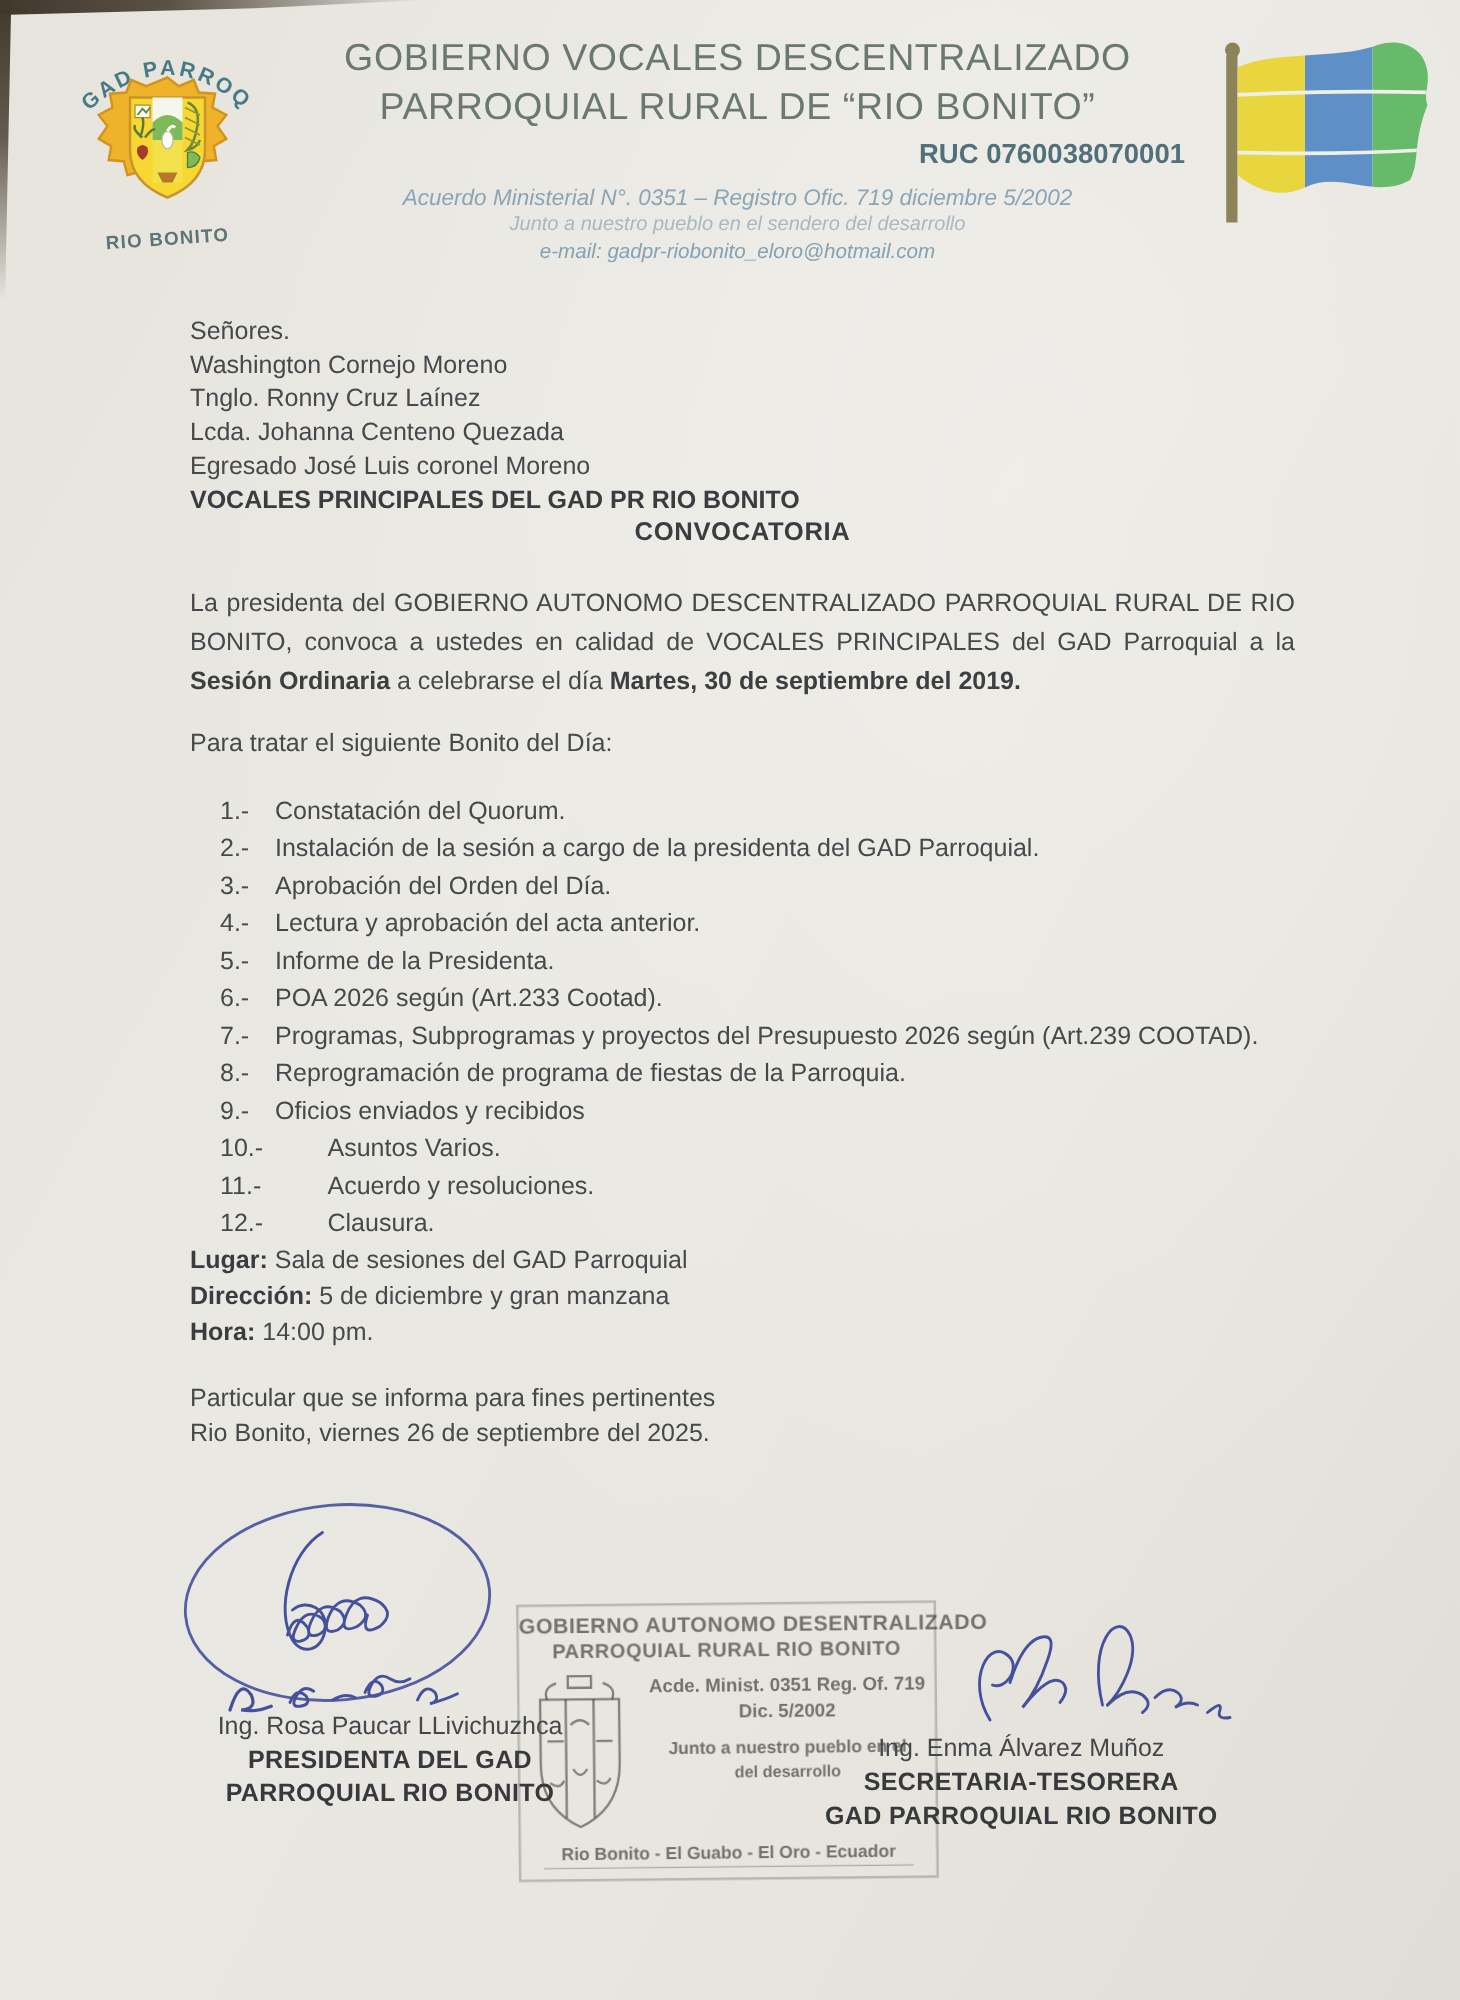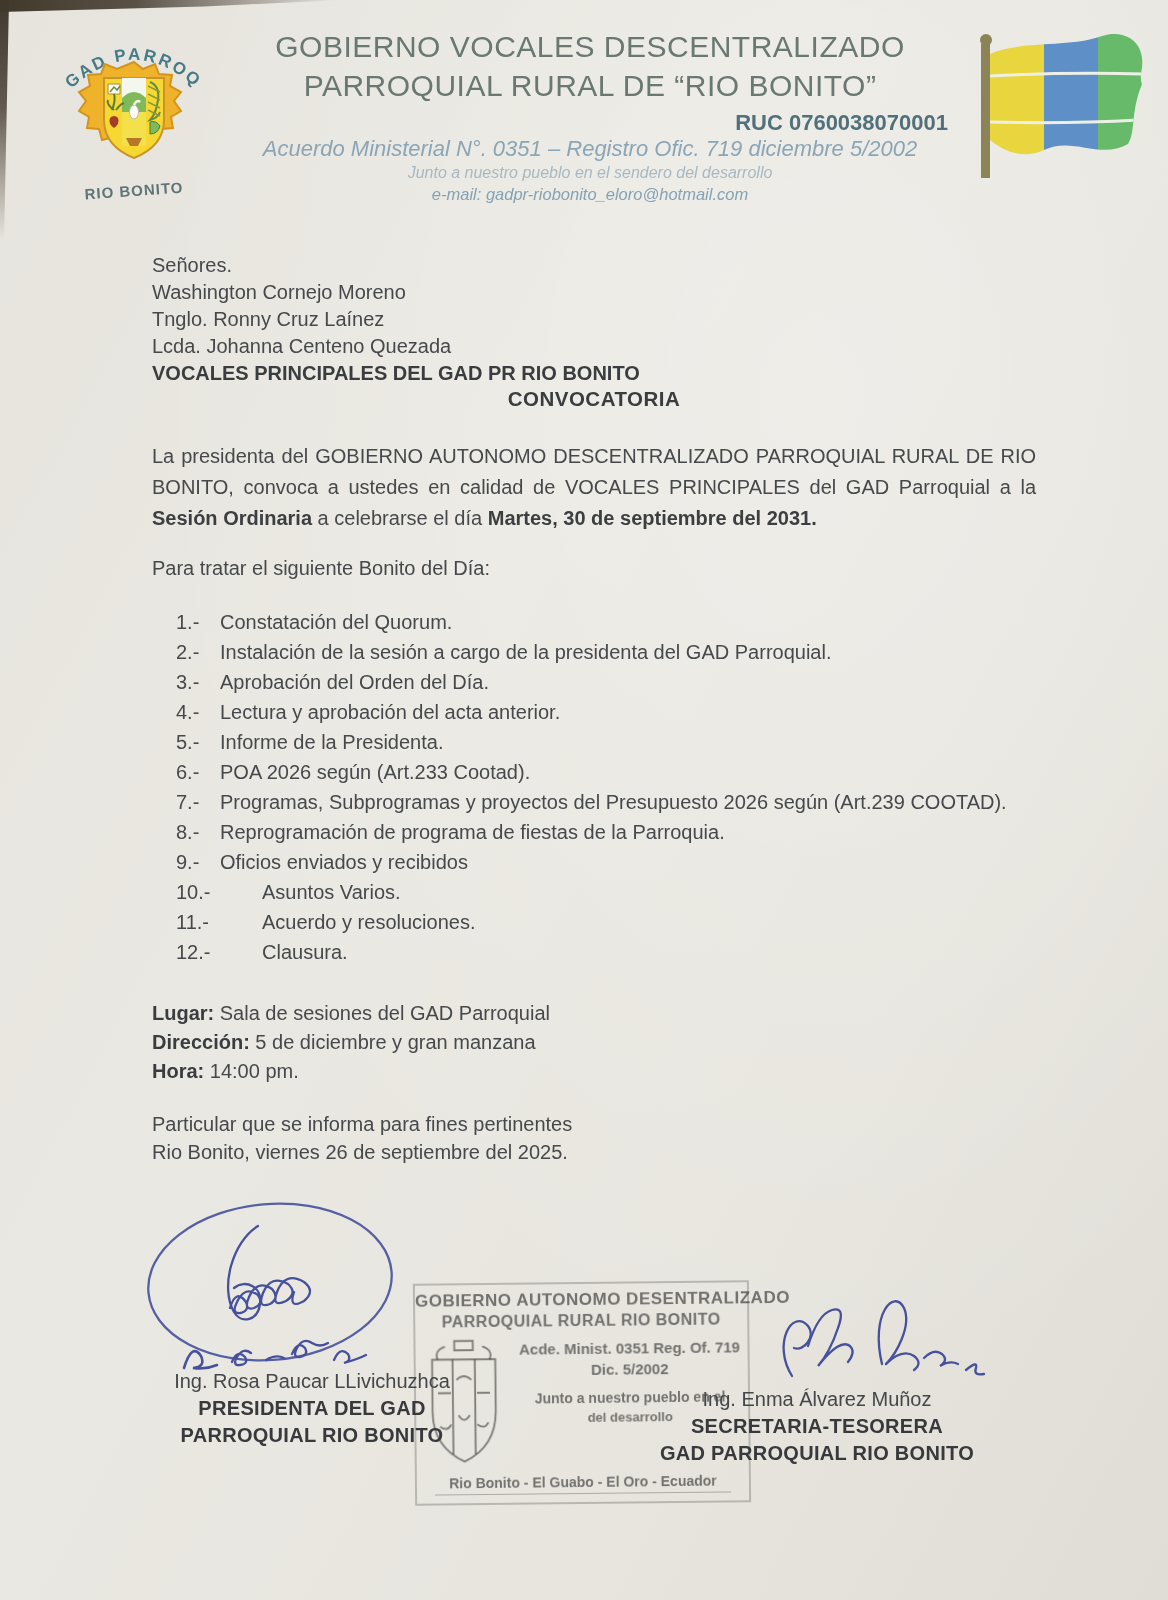--- a/index.html
+++ b/index.html
@@ -24,40 +24,40 @@
   
   .logo-wrap { position:absolute; left:50px; top:26px; width:168px; text-align:center; }
   .logo-caption { margin-top:2px; font-weight:bold; font-size:15px; letter-spacing:1px;
     color:#5d7479; transform:rotate(-4deg); }
 
   .title-block { position:absolute; left:232px; top:30px; width:716px; text-align:center;
     color:#6a7872; }
   .title-l1 { font-size:30px; letter-spacing:.5px; white-space:nowrap; }
   .title-l2 { font-size:30px; letter-spacing:.5px; white-space:nowrap; margin-top:5px; }
   .title-ruc { font-size:22px; font-weight:bold; color:#50707b; margin-top:7px;text-align:right; }
-  .title-acuerdo { font-size:22px; font-style:italic; color:#8aa5b6; margin-top:0; }
+  .title-acuerdo { font-size:18px; font-style:italic; color:#8aa5b6; margin-top:12px; }
   .title-slogan { font-size:16px; font-style:italic; color:#9bb0bd; margin-top:2px; opacity:.85; }
   .title-email { font-size:16.5px; font-style:italic; color:#84a2b4; margin-top:3px; }
 
   .flag-wrap { position:absolute; right:18px; top:22px; }
 
   
   .content { position:absolute; left:152px; top:252px; width:884px; font-size:20px; }
   .recipients { line-height:27px; }
   .role-line { font-weight:bold; color:#3a3d3f; line-height:27px; }
   .heading { text-align:center; font-weight:bold; font-size:20.5px; color:#3a3d3f;
     letter-spacing:.5px; }
   .para { margin-top:30px; line-height:31px; text-align:justify; }
   .para .b { font-weight:bold; color:#3c3f41; }
   .agenda-intro { margin-top:23px; }
   .agenda { margin-top:27px; padding-left:24px; }
   .agenda-row { display:grid; grid-template-columns:44px 1fr; line-height:30px; }
   .agenda-row.tab { grid-template-columns:86px 1fr; }
   .agenda-row .txt.just { text-align:justify; padding-right:4px; }
-  .details { margin-top:32px; line-height:29px; }
+  .details { line-height:29px; }
   .details .lbl { font-weight:bold; color:#3a3d3f; }
   .closing { margin-top:24px; line-height:28px; }
 
   
   .sig-left-svg { position:absolute; left:138px; top:1192px; }
   .sig-right-svg { position:absolute; left:762px; top:1282px; }
   .typed-left { position:absolute; left:138px; top:1368px; width:348px; text-align:center;
     font-size:20px; line-height:27px; }
   .typed-right { position:absolute; left:628px; top:1386px; width:378px; text-align:center;
     font-size:20px; line-height:27px; }
@@ -147,26 +147,27 @@
       </g>
     </svg>
   </div>
 
   <div class="content">
     <div class="recipients">
       <div>Señores.</div>
       <div>Washington Cornejo Moreno</div>
       <div>Tnglo. Ronny Cruz Laínez</div>
       <div>Lcda. Johanna Centeno Quezada</div>
+      <div>Egresado José Luis coronel Moreno</div>
       <div class="role-line">VOCALES PRINCIPALES DEL GAD PR RIO BONITO</div>
     </div>
 
     <div class="heading">CONVOCATORIA</div>
 
-    <div class="para"><span>La presidenta del GOBIERNO AUTONOMO DESCENTRALIZADO PARROQUIAL RURAL DE RIO BONITO, convoca a ustedes en calidad de VOCALES PRINCIPALES del GAD Parroquial a la </span><span class="b">Sesión Ordinaria</span><span> a celebrarse el día </span><span class="b">Martes, 30 de septiembre del 2031.</span></div>
+    <div class="para"><span>La presidenta del GOBIERNO AUTONOMO DESCENTRALIZADO PARROQUIAL RURAL DE RIO BONITO, convoca a ustedes en calidad de VOCALES PRINCIPALES del GAD Parroquial a la </span><span class="b">Sesión Ordinaria</span><span> a celebrarse el día </span><span class="b">Martes, 30 de septiembre del 2019.</span></div>
 
     <div class="agenda-intro">Para tratar el siguiente Bonito del Día:</div>
 
     <div class="agenda">
       <div class="agenda-row">
           <span class="num">1.-</span>
           <span class="txt">Constatación del Quorum.</span>
         </div>
       <div class="agenda-row">
           <span class="num">2.-</span>

